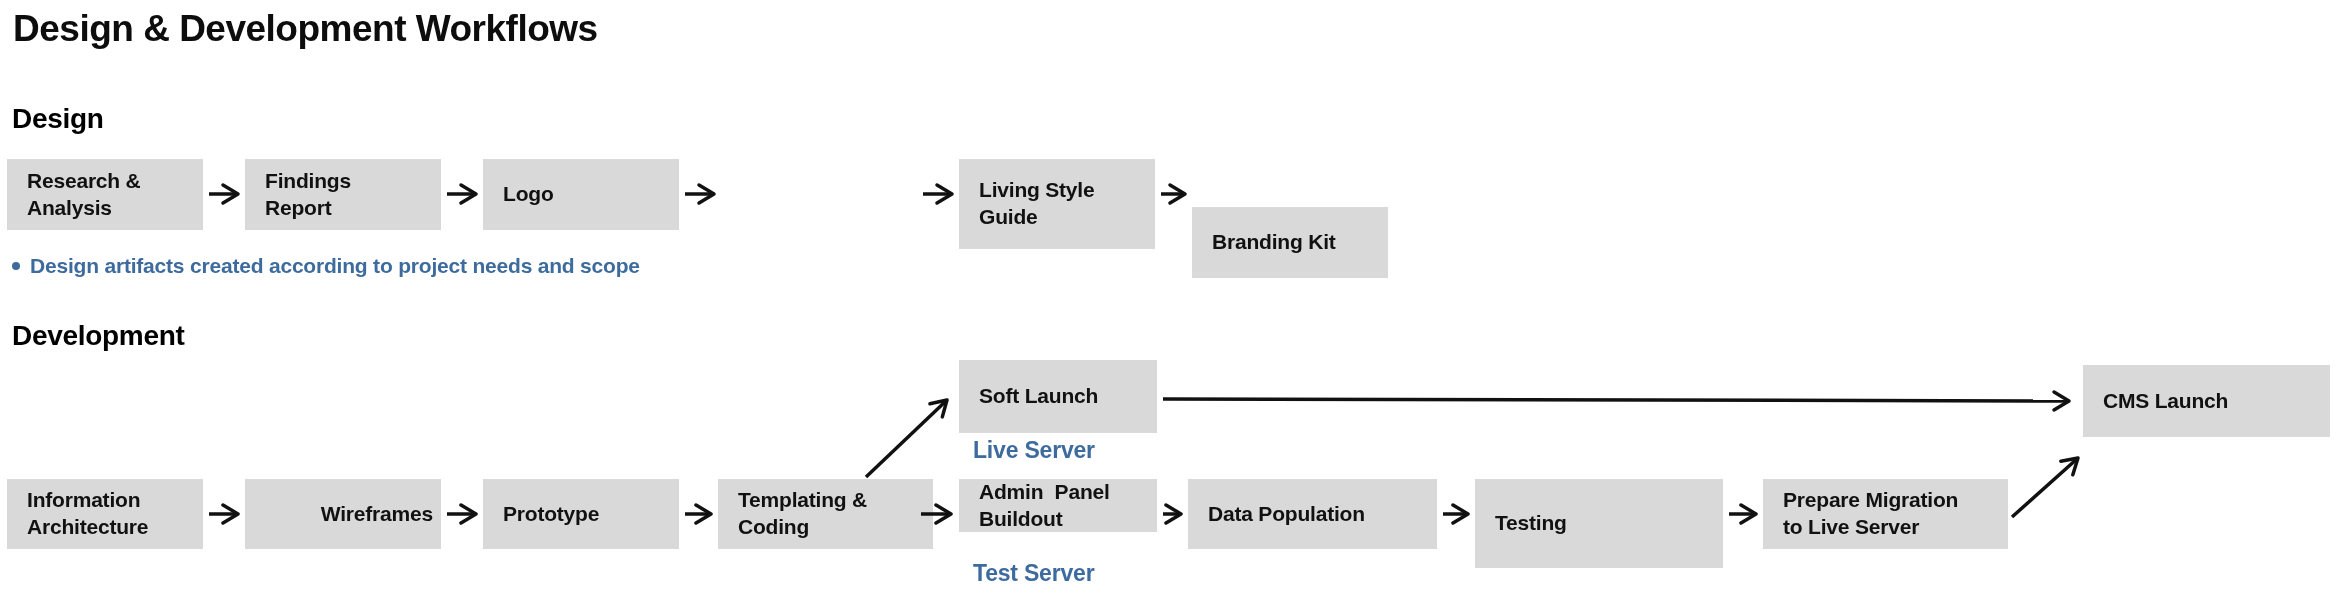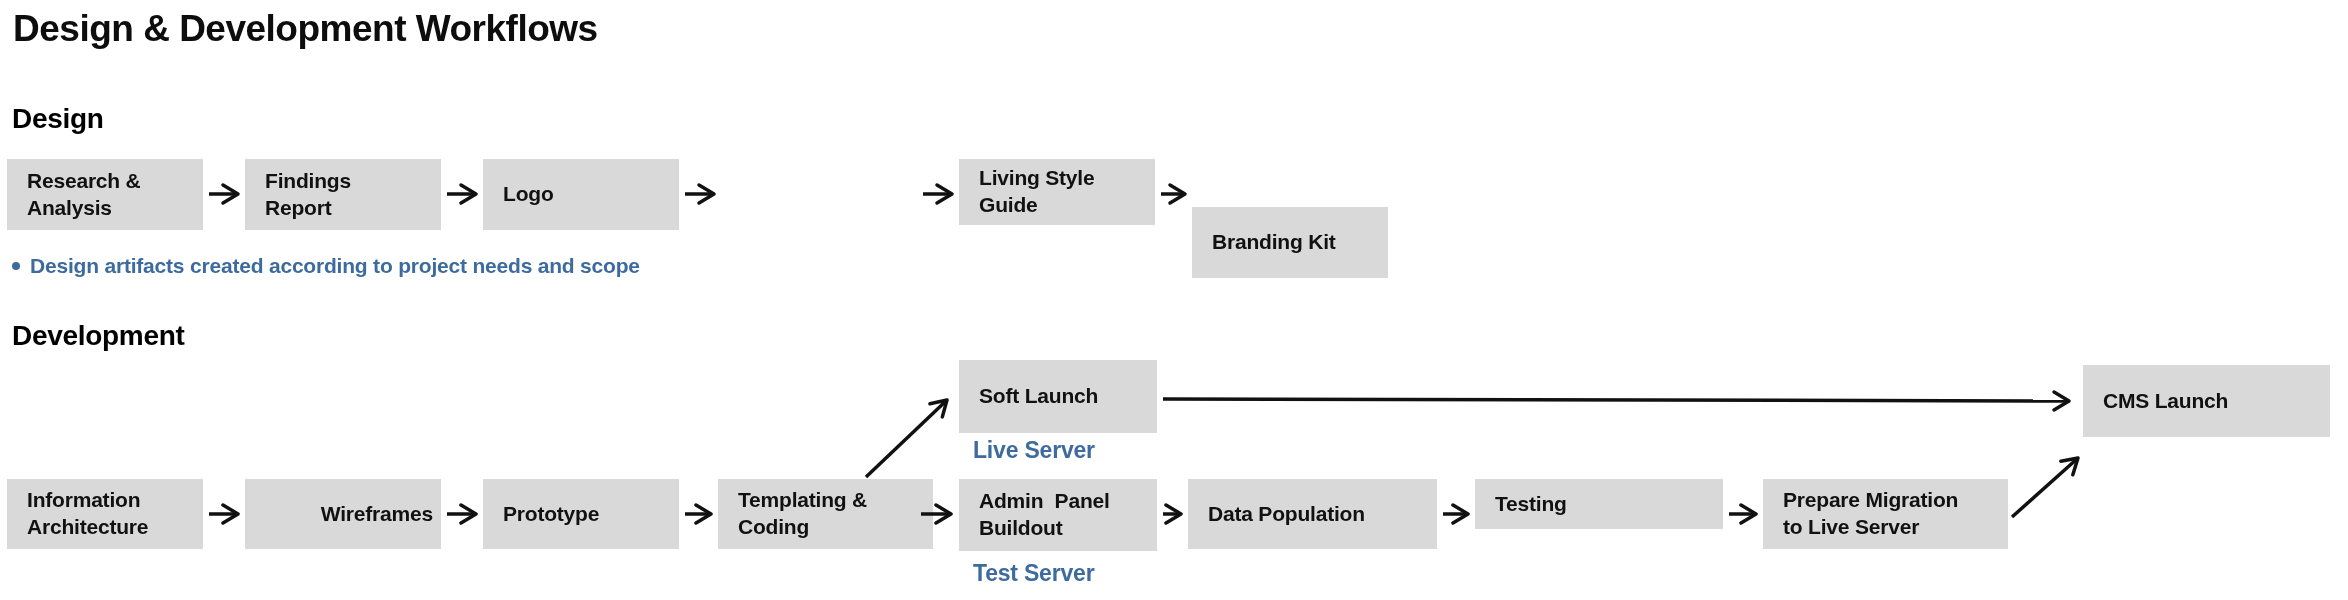--- a/index.html
+++ b/index.html
@@ -99,21 +99,21 @@
     <span>Findings
 Report</span>
   </div>
   <div class="node" style="left:7px; top:159px; width:196px; height:71px;">
     <span>Research &amp;
 Analysis</span>
   </div>
   <div class="node" style="left:483px; top:159px; width:196px; height:71px;">
     <span>Logo</span>
   </div>
-  <div class="node" style="left:959px; top:159px; width:196px; height:66px;align-items:center;">
+  <div class="node" style="left:959px; top:159px; width:196px; height:90px;align-items:center;">
     <span>Living Style
 Guide</span>
   </div>
   <div class="node" style="left:1192px; top:159px; width:196px; height:71px;margin-top:48px;">
     <span>Branding Kit</span>
   </div>
 
   <div class="note">
     <span class="dot"></span>
     <span class="note-text">Design artifacts created according to project needs and scope</span>
@@ -136,28 +136,28 @@
   <div class="node" style="left:245px; top:479px; width:196px; height:70px;justify-content:flex-end;">
     <span>Wireframes</span>
   </div>
   <div class="node" style="left:483px; top:479px; width:196px; height:70px;align-items:center;">
     <span>Prototype</span>
   </div>
   <div class="node" style="left:718px; top:479px; width:215px; height:70px;">
     <span>Templating &amp;
 Coding</span>
   </div>
-  <div class="node" style="left:959px; top:479px; width:198px; height:72px;">
+  <div class="node" style="left:959px; top:479px; width:198px; height:53px;">
     <span>Admin  Panel
 Buildout</span>
   </div>
   <div class="node" style="left:1188px; top:479px; width:249px; height:70px;">
     <span>Data Population</span>
   </div>
-  <div class="node" style="left:1475px; top:479px; width:248px; height:50px;">
+  <div class="node" style="left:1475px; top:479px; width:248px; height:89px;">
     <span>Testing</span>
   </div>
   <div class="node" style="left:1763px; top:479px; width:245px; height:70px;">
     <span>Prepare Migration
 to Live Server</span>
   </div>
   <div class="server-label" id="test-server-label">Test Server</div>
 
   <svg class="arrows">
     <defs>

